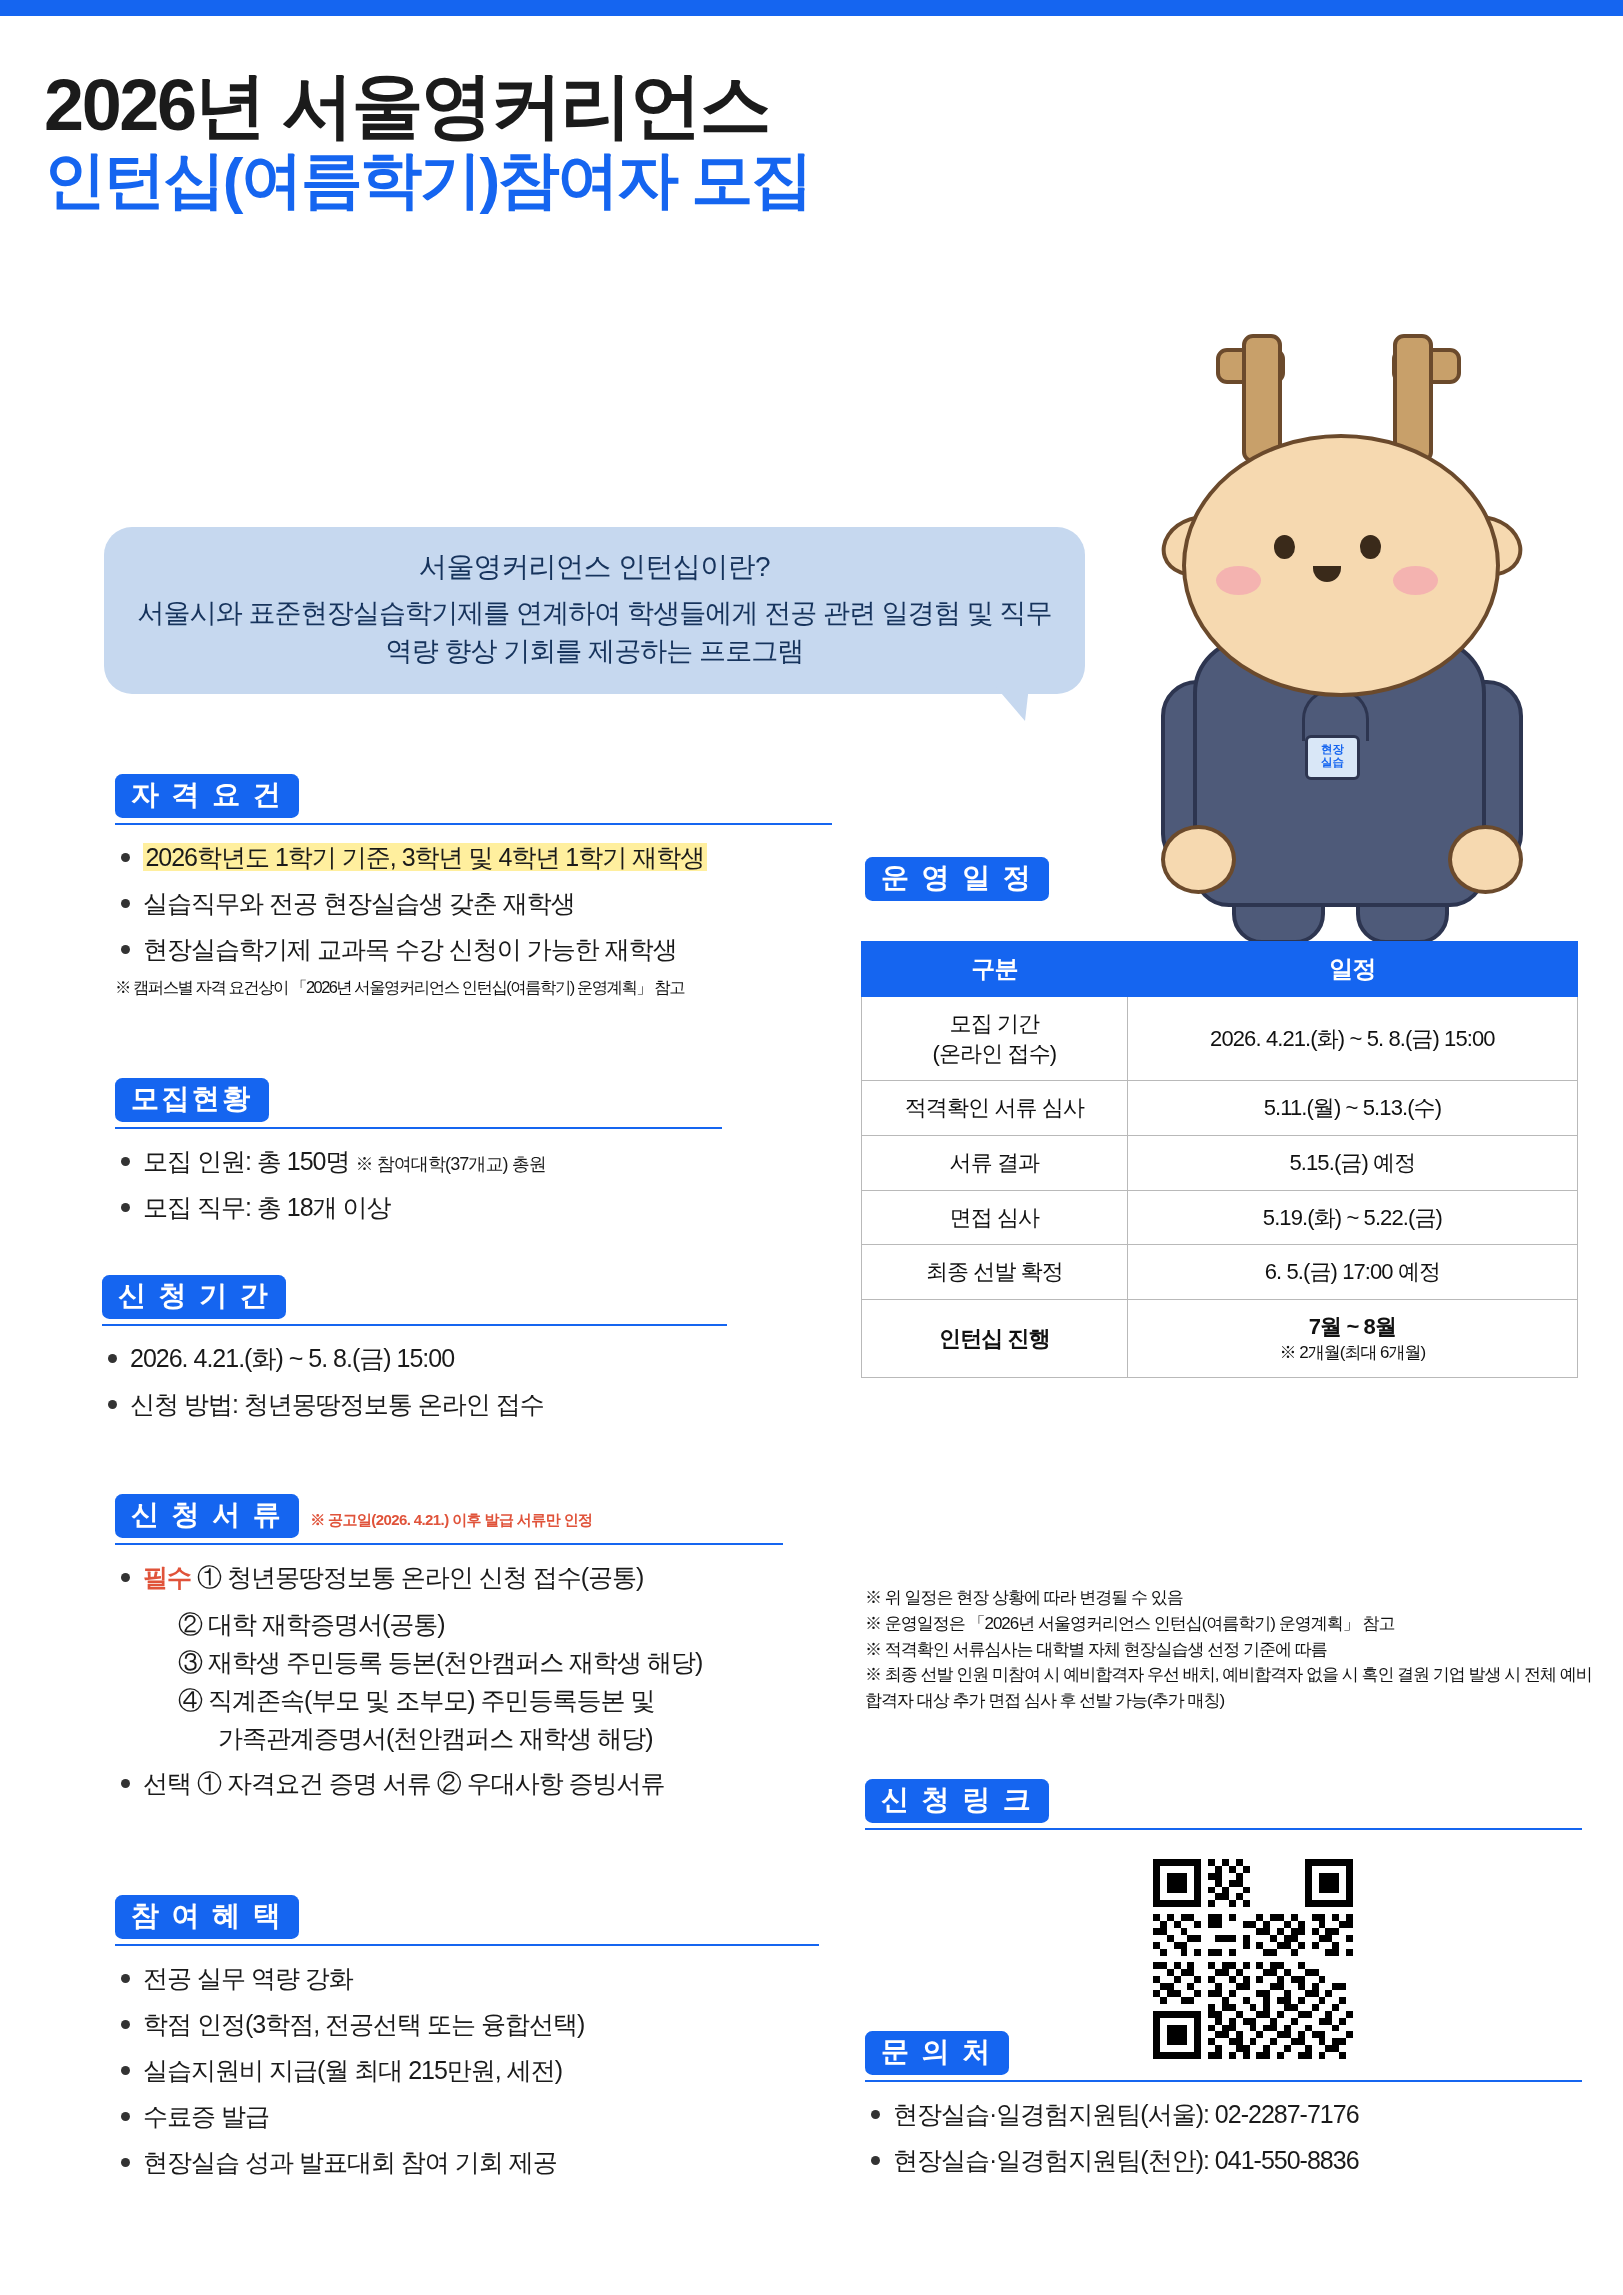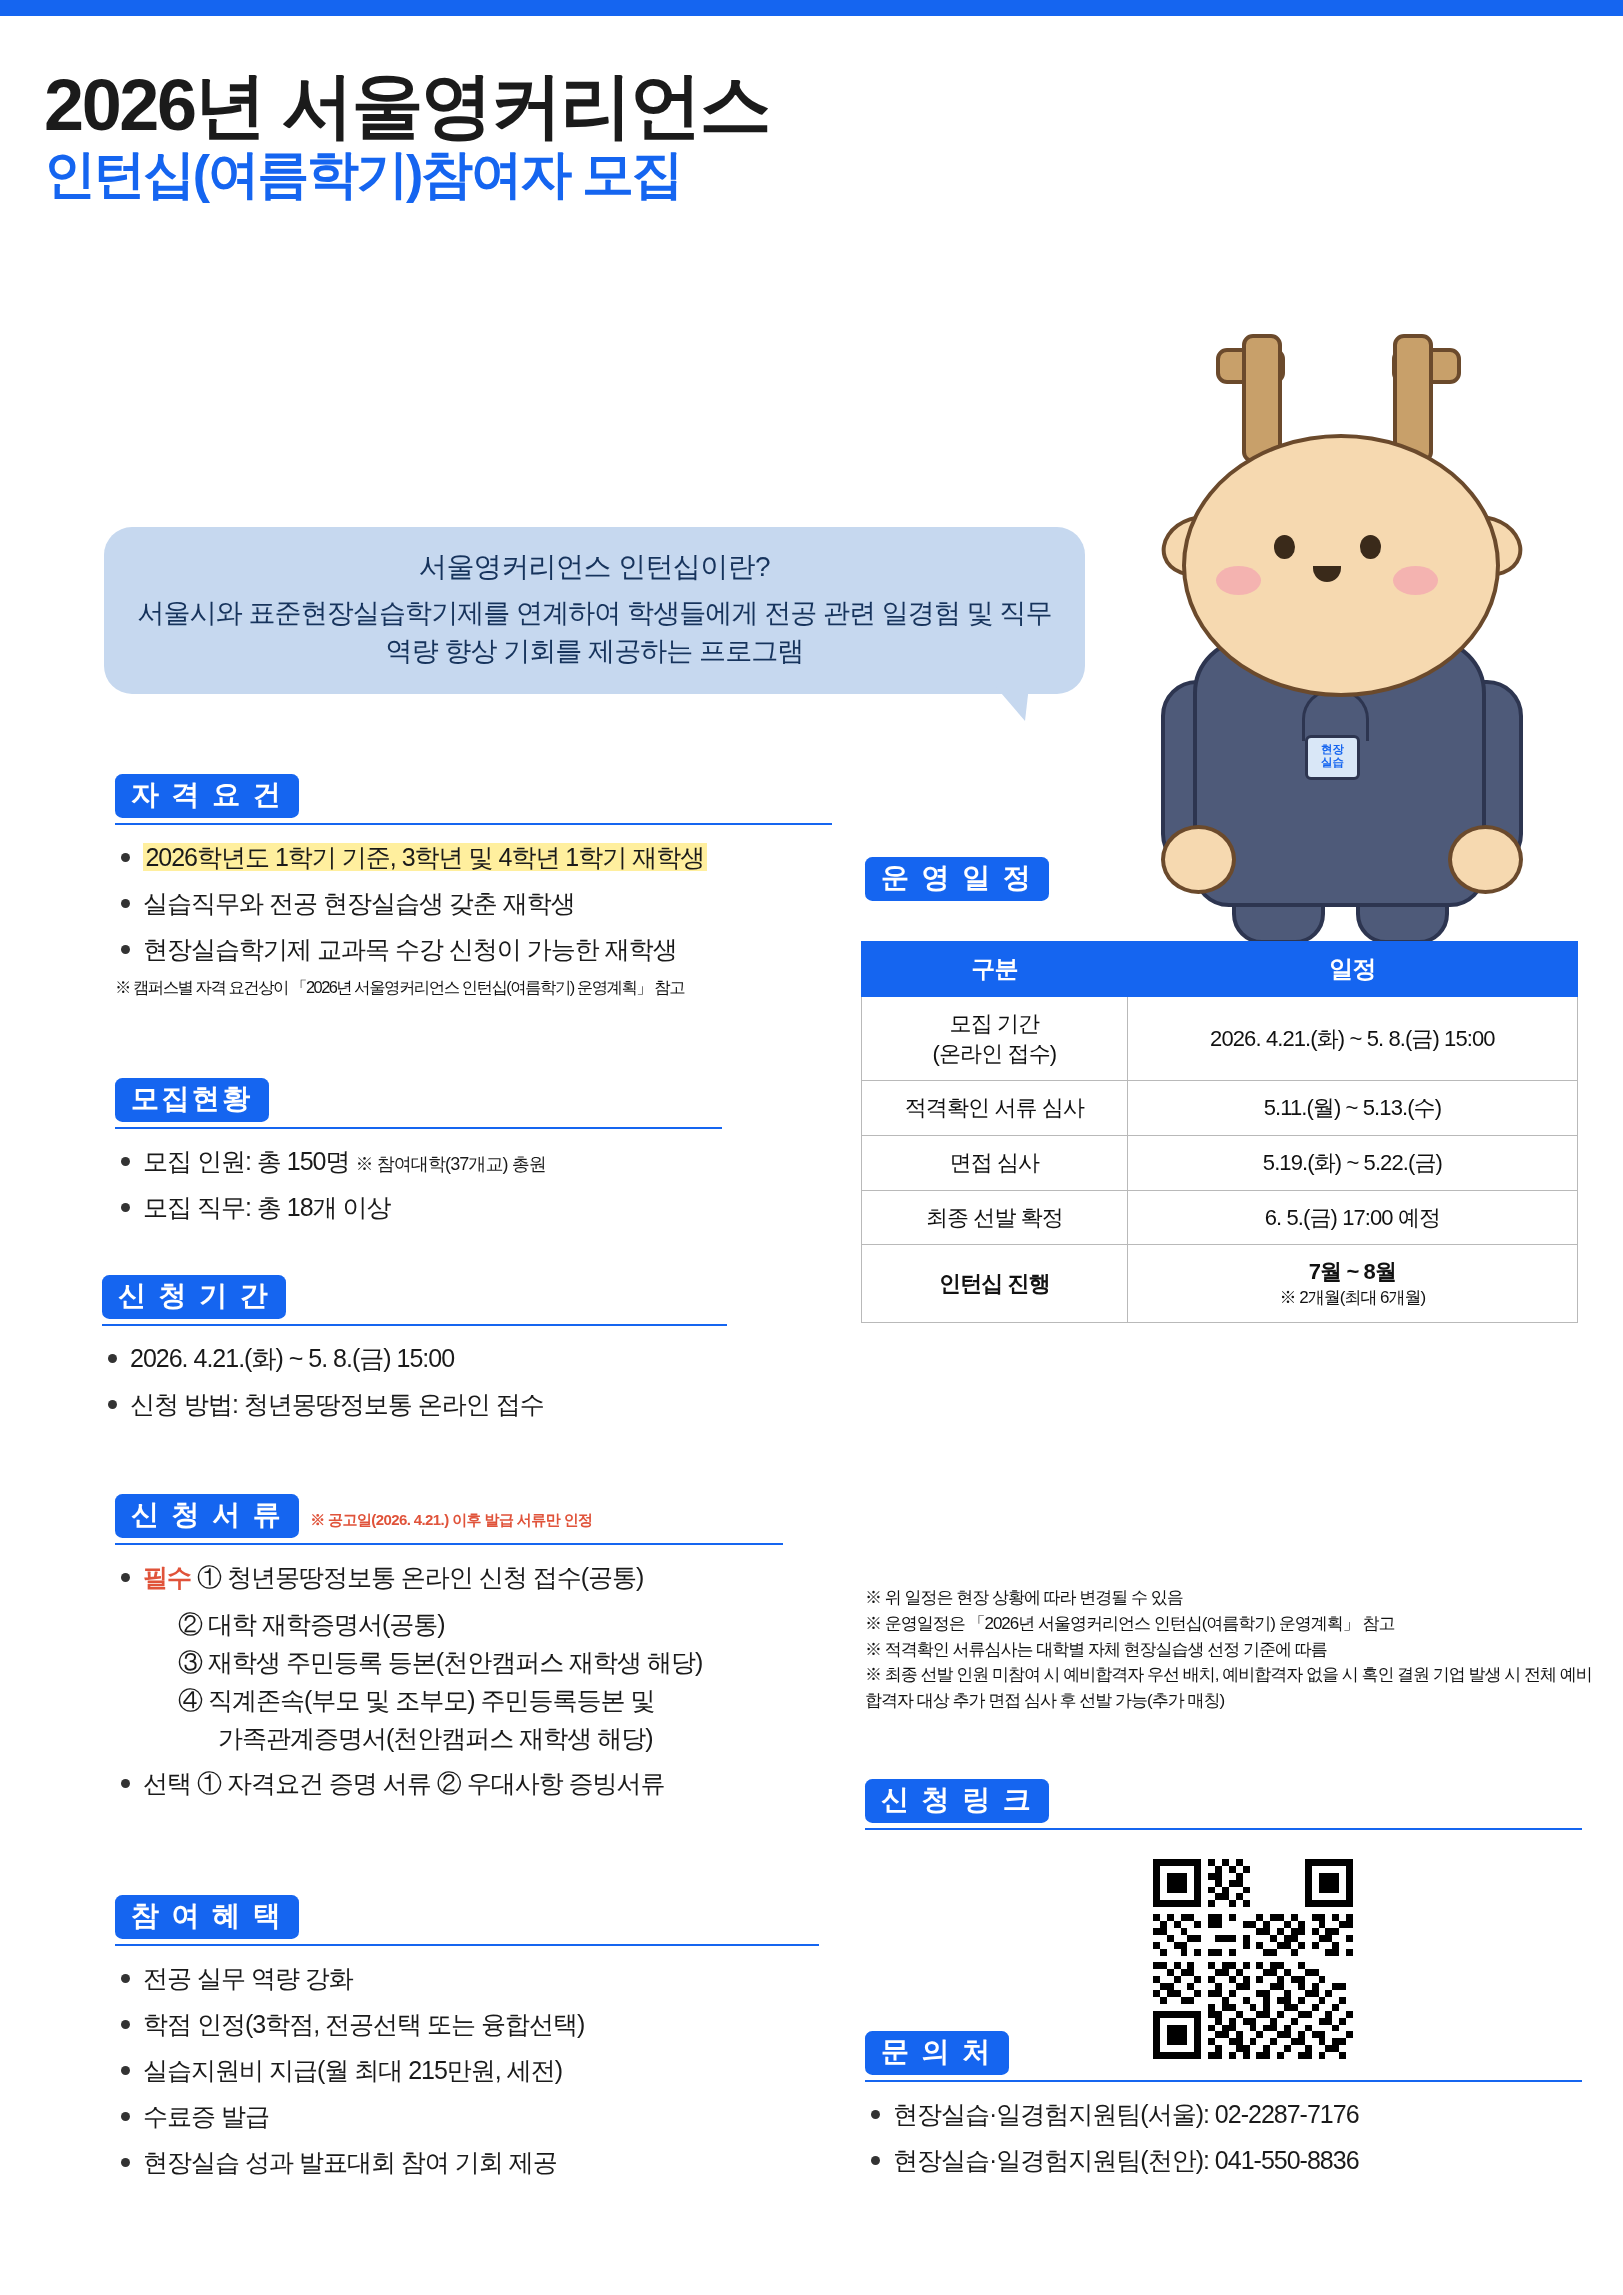--- a/index.html
+++ b/index.html
@@ -38,21 +38,21 @@
     width: 1154px;
   }
   .title-line1 {
     font-size: 72px;
     font-weight: 900;
     letter-spacing: -2.4px;
     color: #1b1b1b;
     line-height: 1.08;
   }
   .title-line2 {
-    font-size: 52px;
+    font-size: 62px;
     font-weight: 900;
     letter-spacing: -2.4px;
     color: #1565f0;
     line-height: 1.12;
   }
   
   .bubble {
     position: absolute;
     left: 104px;
     top: 527px;
@@ -499,20 +499,24 @@
         <tr>
           <td class="label">
             <div>모집 기간</div>
             <div>(온라인 접수)</div>
           </td>
           <td>2026. 4.21.(화) ~ 5. 8.(금) 15:00</td>
         </tr>
         <tr>
           <td class="label">적격확인 서류 심사</td>
           <td>5.11.(월) ~ 5.13.(수)</td>
+        </tr>
+        <tr>
+          <td class="label">서류 결과</td>
+          <td>5.15.(금) 예정</td>
         </tr>
         <tr>
           <td class="label">면접 심사</td>
           <td>5.19.(화) ~ 5.22.(금)</td>
         </tr>
         <tr>
           <td class="label">최종 선발 확정</td>
           <td>6. 5.(금) 17:00 예정</td>
         </tr>
         <tr class="last">

